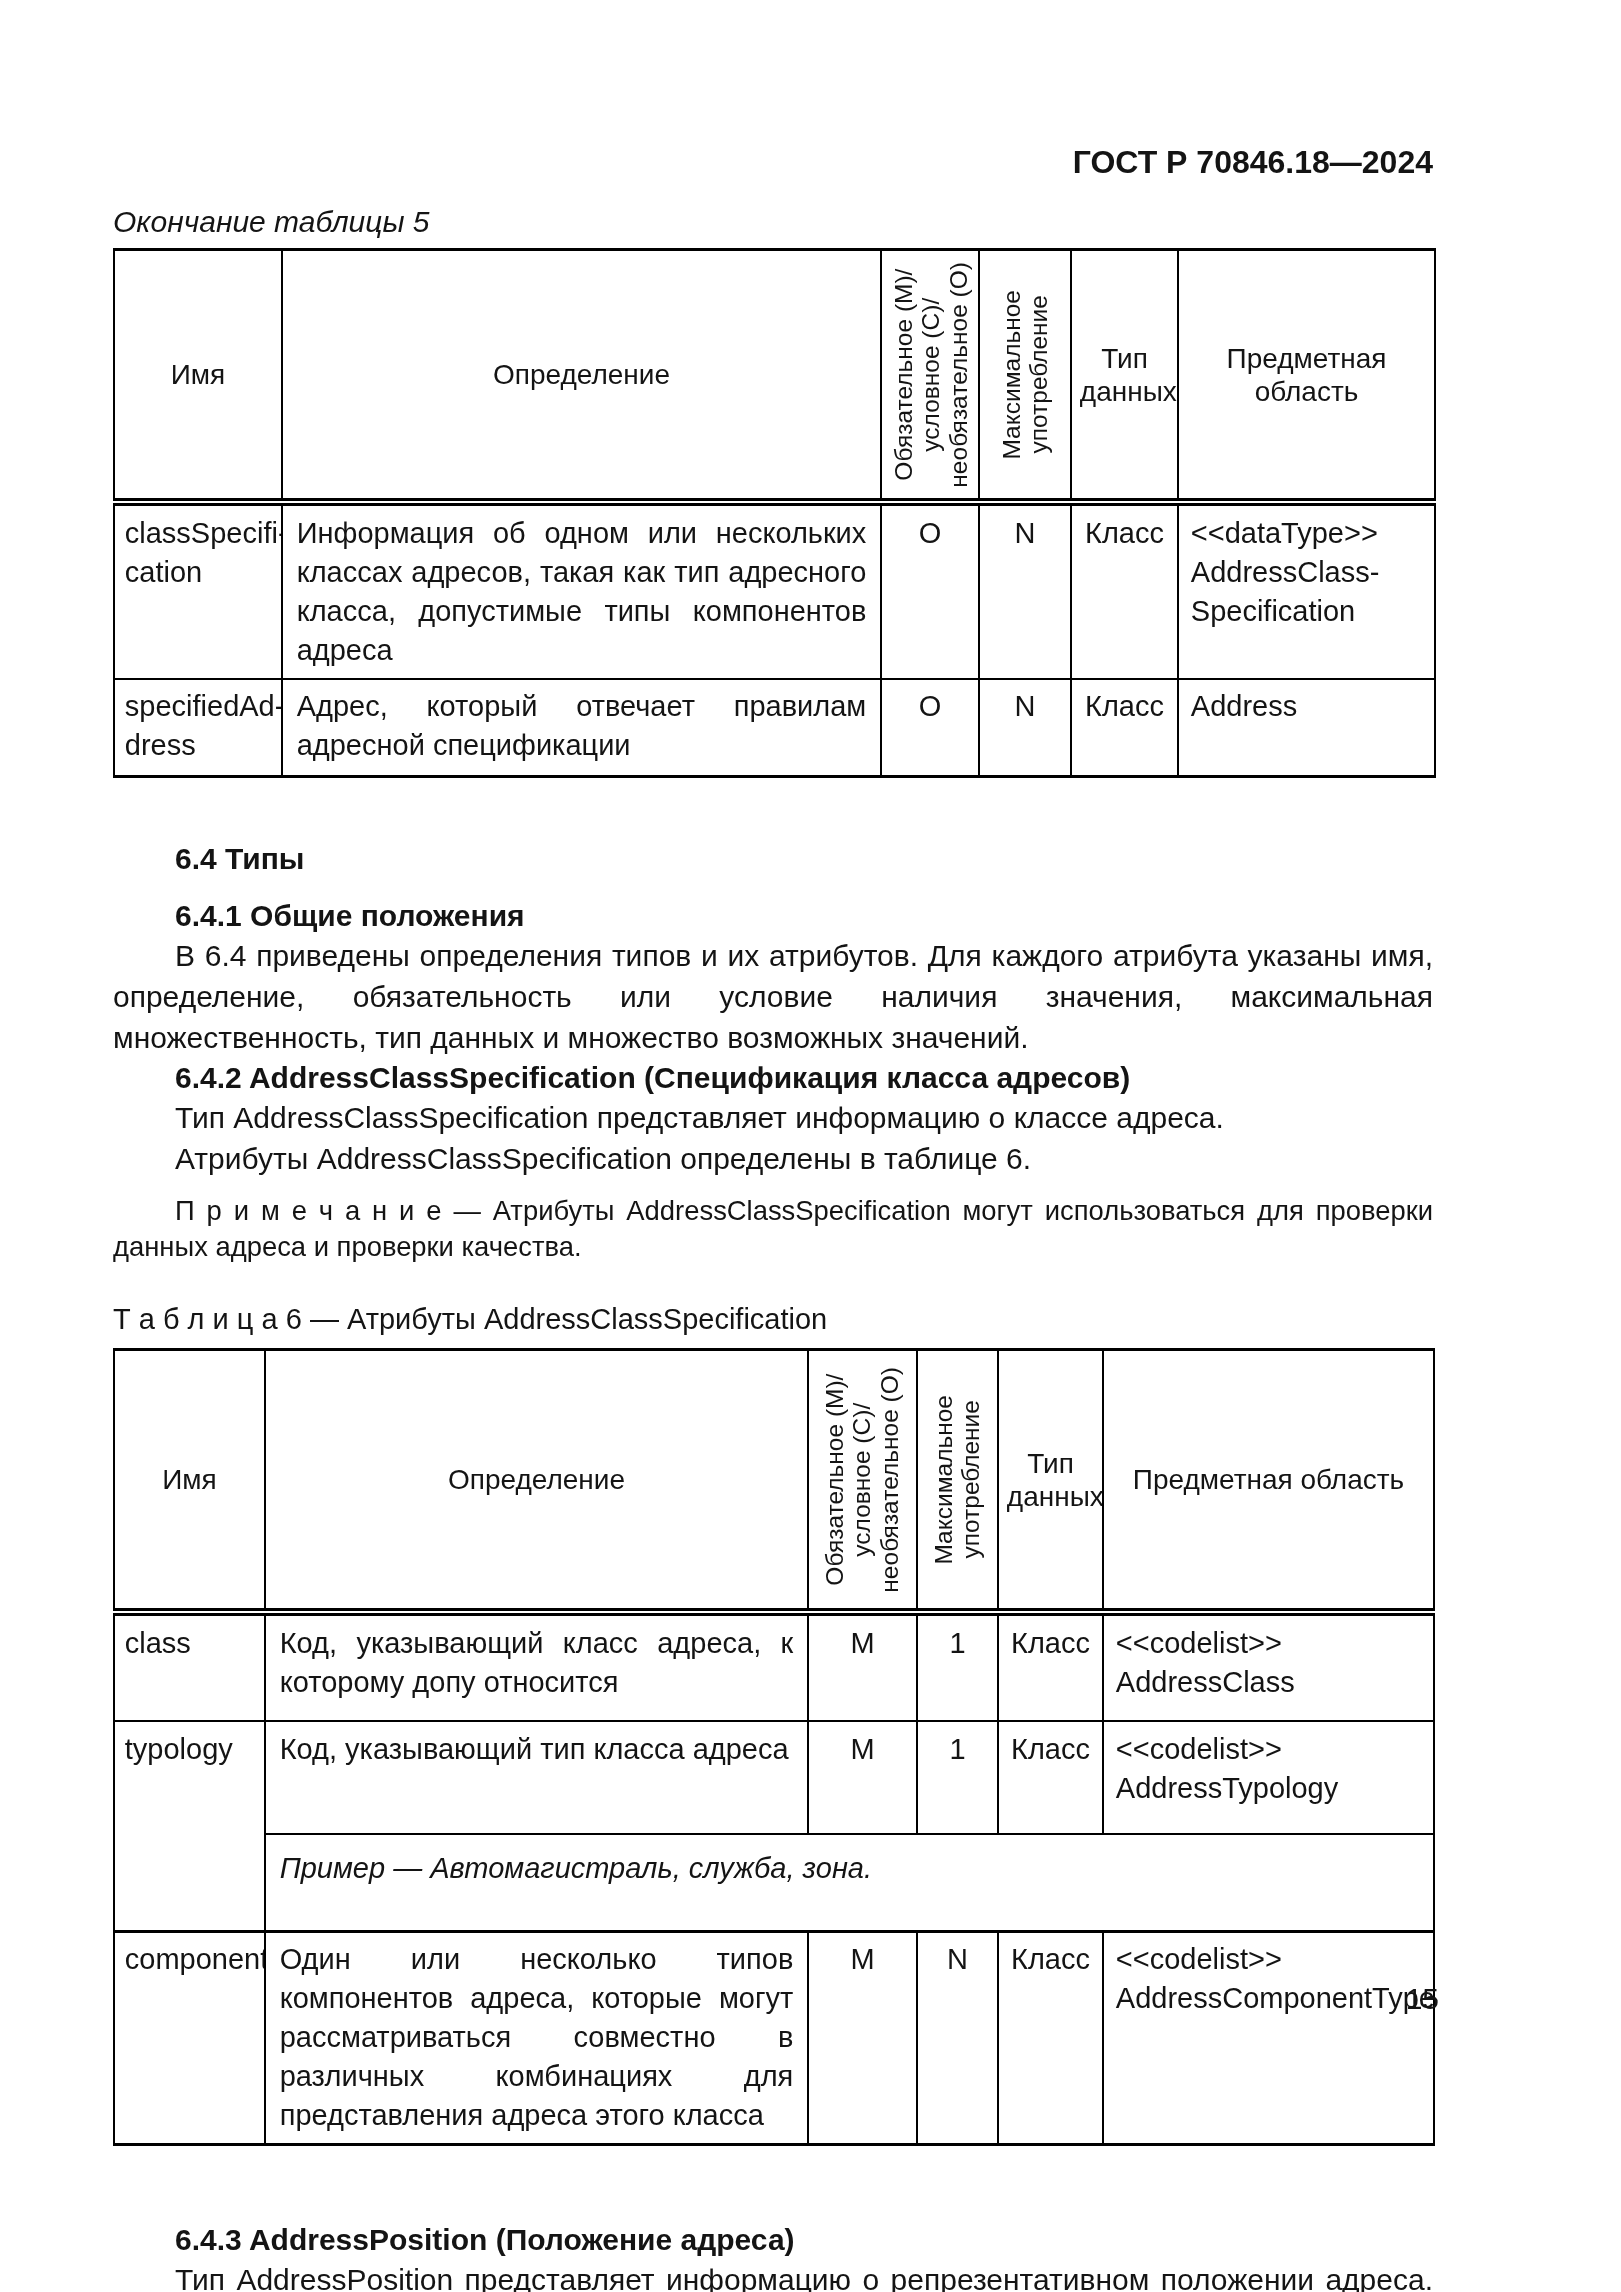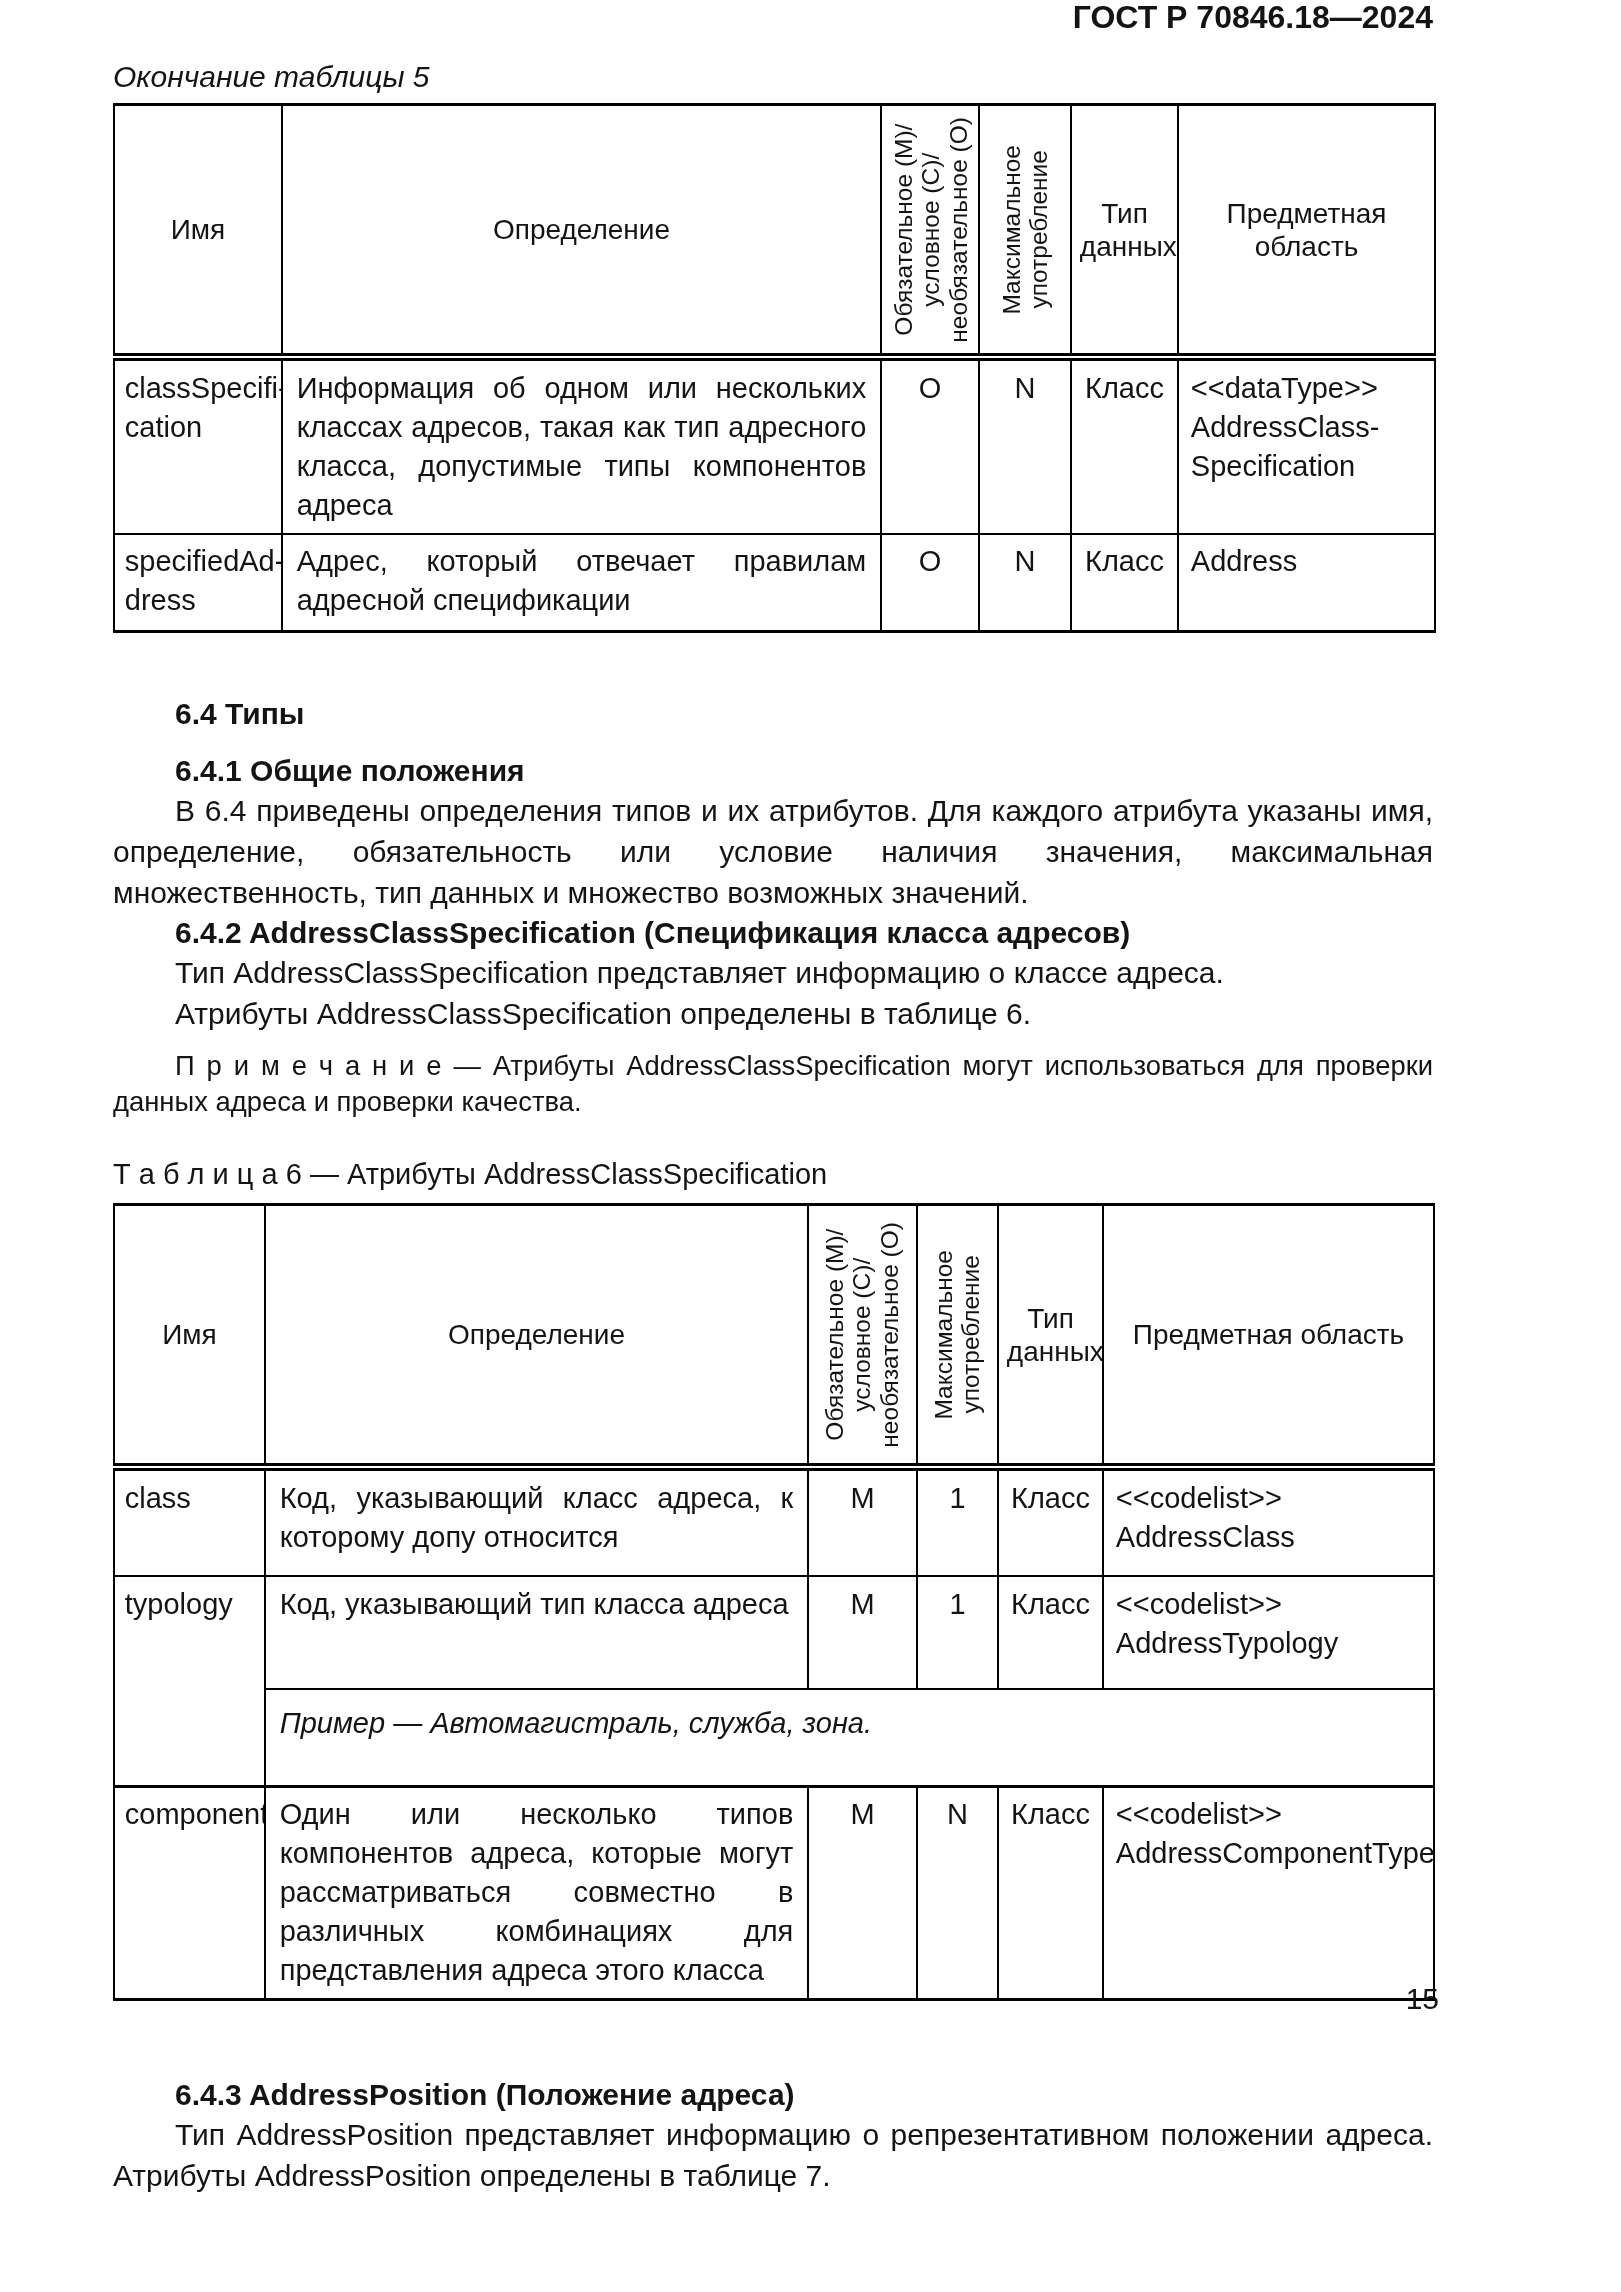--- a/index.html
+++ b/index.html
@@ -8,20 +8,21 @@
     width:1621px;height:2293px;
     box-sizing:border-box;
     padding:0 188px 0 113px;
     background:#fff;
     color:#141414;
     font-family:"Liberation Sans", sans-serif;
     font-size:30px;
     overflow:hidden;
   }
   .doc-header{
+    margin-top:145px;
     text-align:right;
     font-weight:bold;
     font-size:32px;
     line-height:35px;
   }
   .cont-label{
     margin-top:23.5px;
     font-style:italic;
     font-size:30px;
     line-height:35px;

